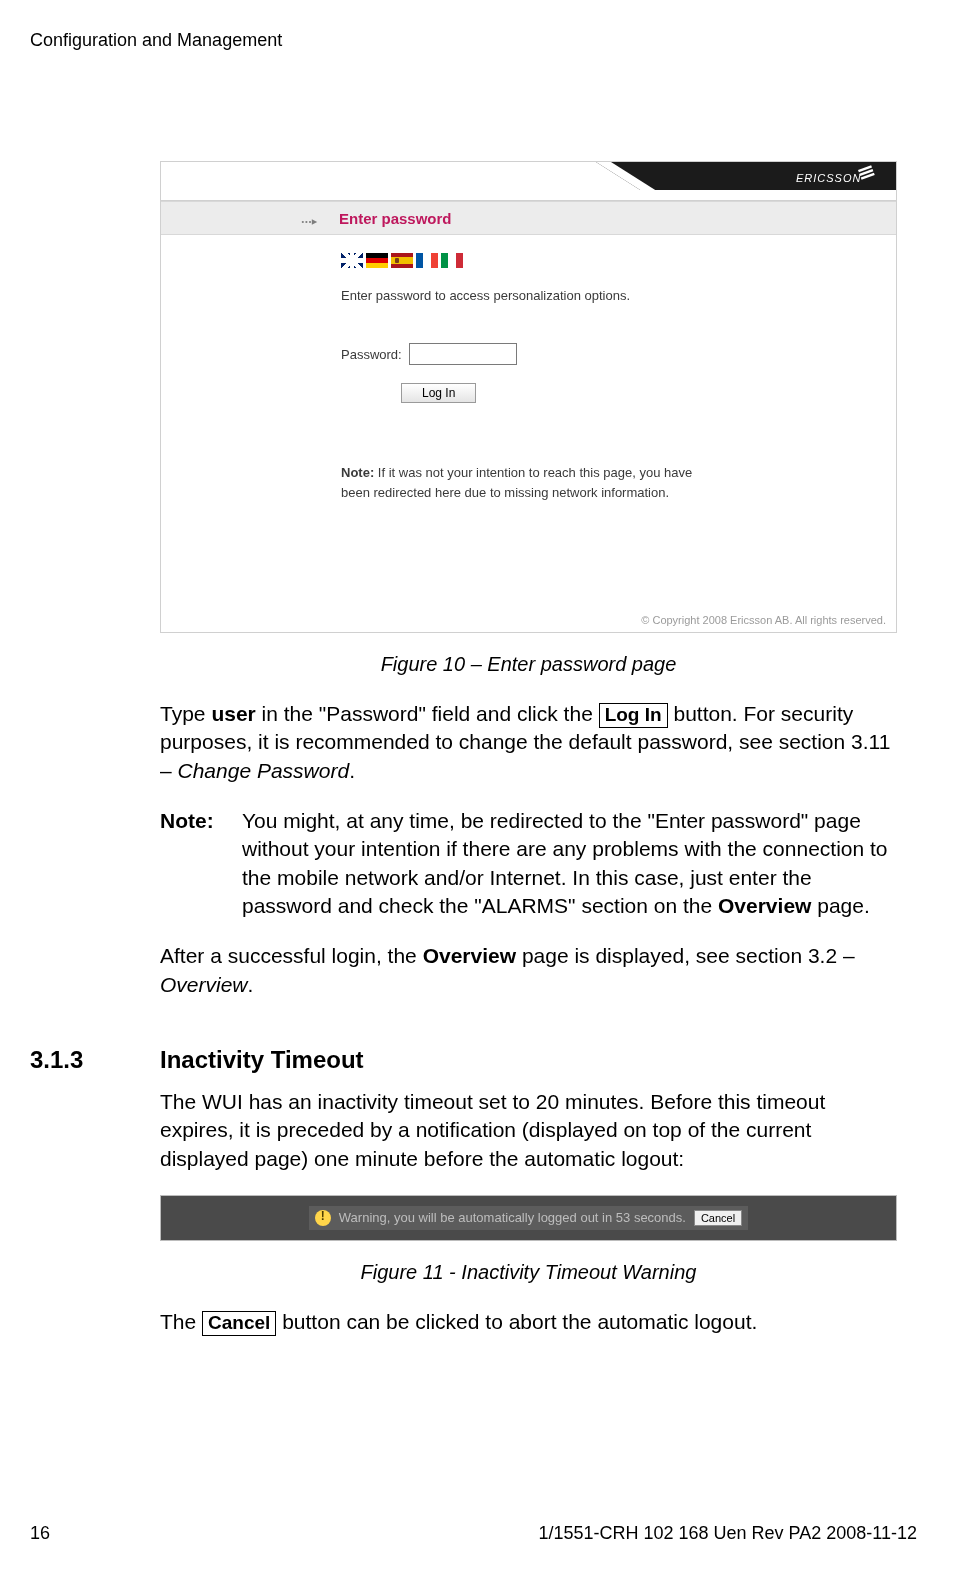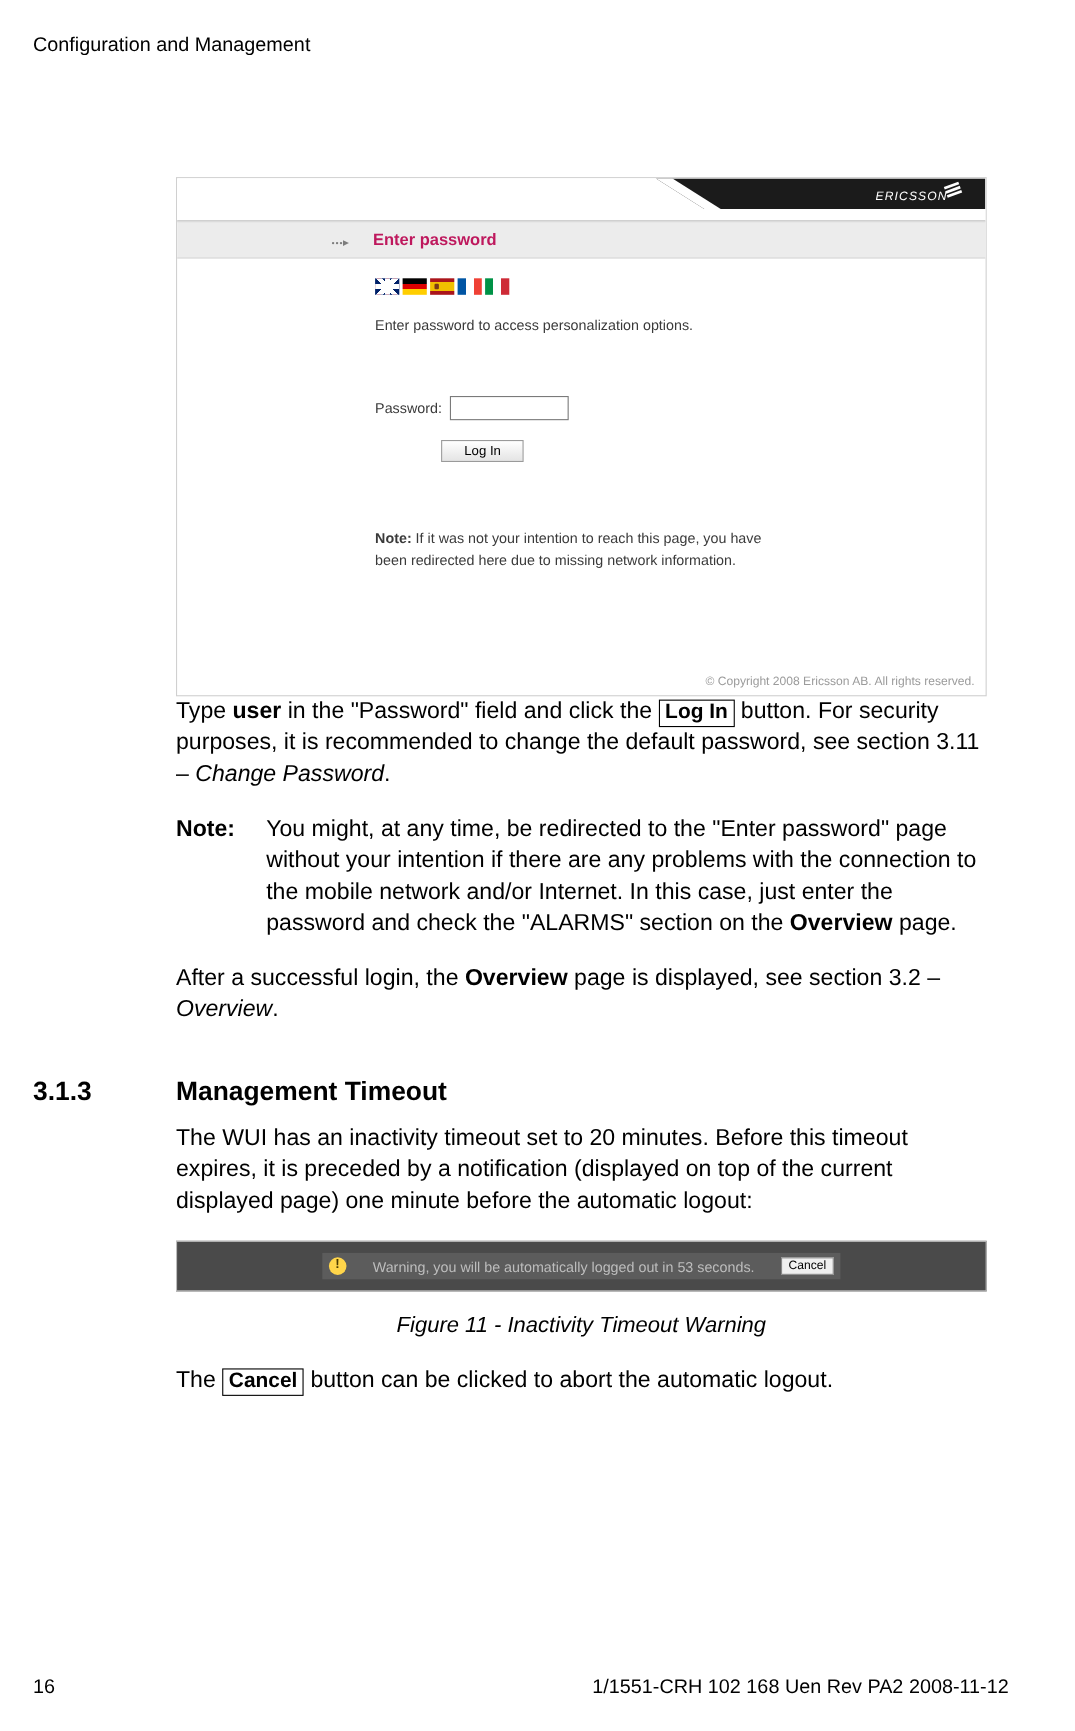--- a/index.html
+++ b/index.html
@@ -109,21 +109,21 @@
       linear-gradient(to right, transparent 40%, #fff 40%, #fff 60%, transparent 60%),
       linear-gradient(to bottom, transparent 40%, #C8102E 40%, #C8102E 60%, transparent 60%),
       linear-gradient(to right, transparent 44%, #C8102E 44%, #C8102E 56%, transparent 56%);
   }
   .flag-de { background: linear-gradient(to bottom, #000 33%, #DD0000 33%, #DD0000 66%, #FFCE00 66%); }
   .flag-es { background: linear-gradient(to bottom, #AA151B 25%, #F1BF00 25%, #F1BF00 75%, #AA151B 75%); position: relative;}
   .flag-es::after { content:''; position:absolute; left:4px; top:5px; width:4px; height:5px; background:#7a3b17; border-radius:1px; }
   .flag-fr { background: linear-gradient(to right, #0055A4 33%, #fff 33%, #fff 66%, #EF4135 66%); }
   .flag-it { background: linear-gradient(to right, #009246 33%, #fff 33%, #fff 66%, #CE2B37 66%); }
   .login-instruction {
-    margin-bottom: 57px;
+    margin-bottom: 40px;
     font-size: 13px;
   }
   .pwd-row {
     margin-bottom: 18px;
     font-size: 13px;
   }
   .pwd-input {
     width: 100px;
     height: 18px;
     border: 1px solid #7a7a7a;
@@ -211,22 +211,21 @@
     display: flex;
     align-items: center;
     justify-content: center;
     margin-top: 4px;
   }
   .warning-inner {
     background: #5c5c5c;
     color: #bdbdbd;
     font-size: 13px;
     display: flex;
-    align-items: center;
-    gap: 24px;
+    gap: 8px;
     padding: 4px 6px;
   }
   .warn-icon {
     width: 16px;
     height: 16px;
     background: #ffd54a;
     border-radius: 50%;
     position: relative;
     flex-shrink: 0;
   }
@@ -308,39 +307,40 @@
         <div class="login-btn-row">
           <button class="login-btn">Log In</button>
         </div>
         <div class="login-note">
           <b>Note:</b><span> If it was not your intention to reach this page, you have been redirected here due to missing network information.</span>
         </div>
       </div>
       <div class="copyright">© Copyright 2008 Ericsson AB. All rights reserved.</div>
     </div>
 
+    <div class="figure-caption">Figure 10 – Enter password page</div>
 
     <div class="body-text">
       <span>Type </span><b>user</b><span> in the "Password" field and click the </span><span class="inline-button">Log In</span><span> button. For security purposes, it is recommended to change the default password, see section 3.11 – </span><em>Change Password</em><span>.</span>
     </div>
 
     <div class="note-row">
       <div class="note-label">Note:</div>
       <div class="note-body">
         <span>You might, at any time, be redirected to the "Enter password" page without your intention if there are any problems with the connection to the mobile network and/or Internet. In this case, just enter the password and check the "ALARMS" section on the </span><b>Overview</b><span> page.</span>
       </div>
     </div>
 
     <div class="body-text">
       <span>After a successful login, the </span><b>Overview</b><span> page is displayed, see section 3.2 – </span><em>Overview</em><span>.</span>
     </div>
 
     <div class="section-row">
       <div class="section-num">3.1.3</div>
-      <div class="section-title">Management Timeout</div>
+      <div class="section-title">Inactivity Timeout</div>
     </div>
 
     <div class="body-text">The WUI has an inactivity timeout set to 20 minutes. Before this timeout expires, it is preceded by a notification (displayed on top of the current displayed page) one minute before the automatic logout:</div>
 
     <div class="warning-bar-figure">
       <div class="warning-inner">
         <span class="warn-icon"></span>
         <span>Warning, you will be automatically logged out in 53 seconds.</span>
         <button class="cancel-inbar">Cancel</button>
       </div>

